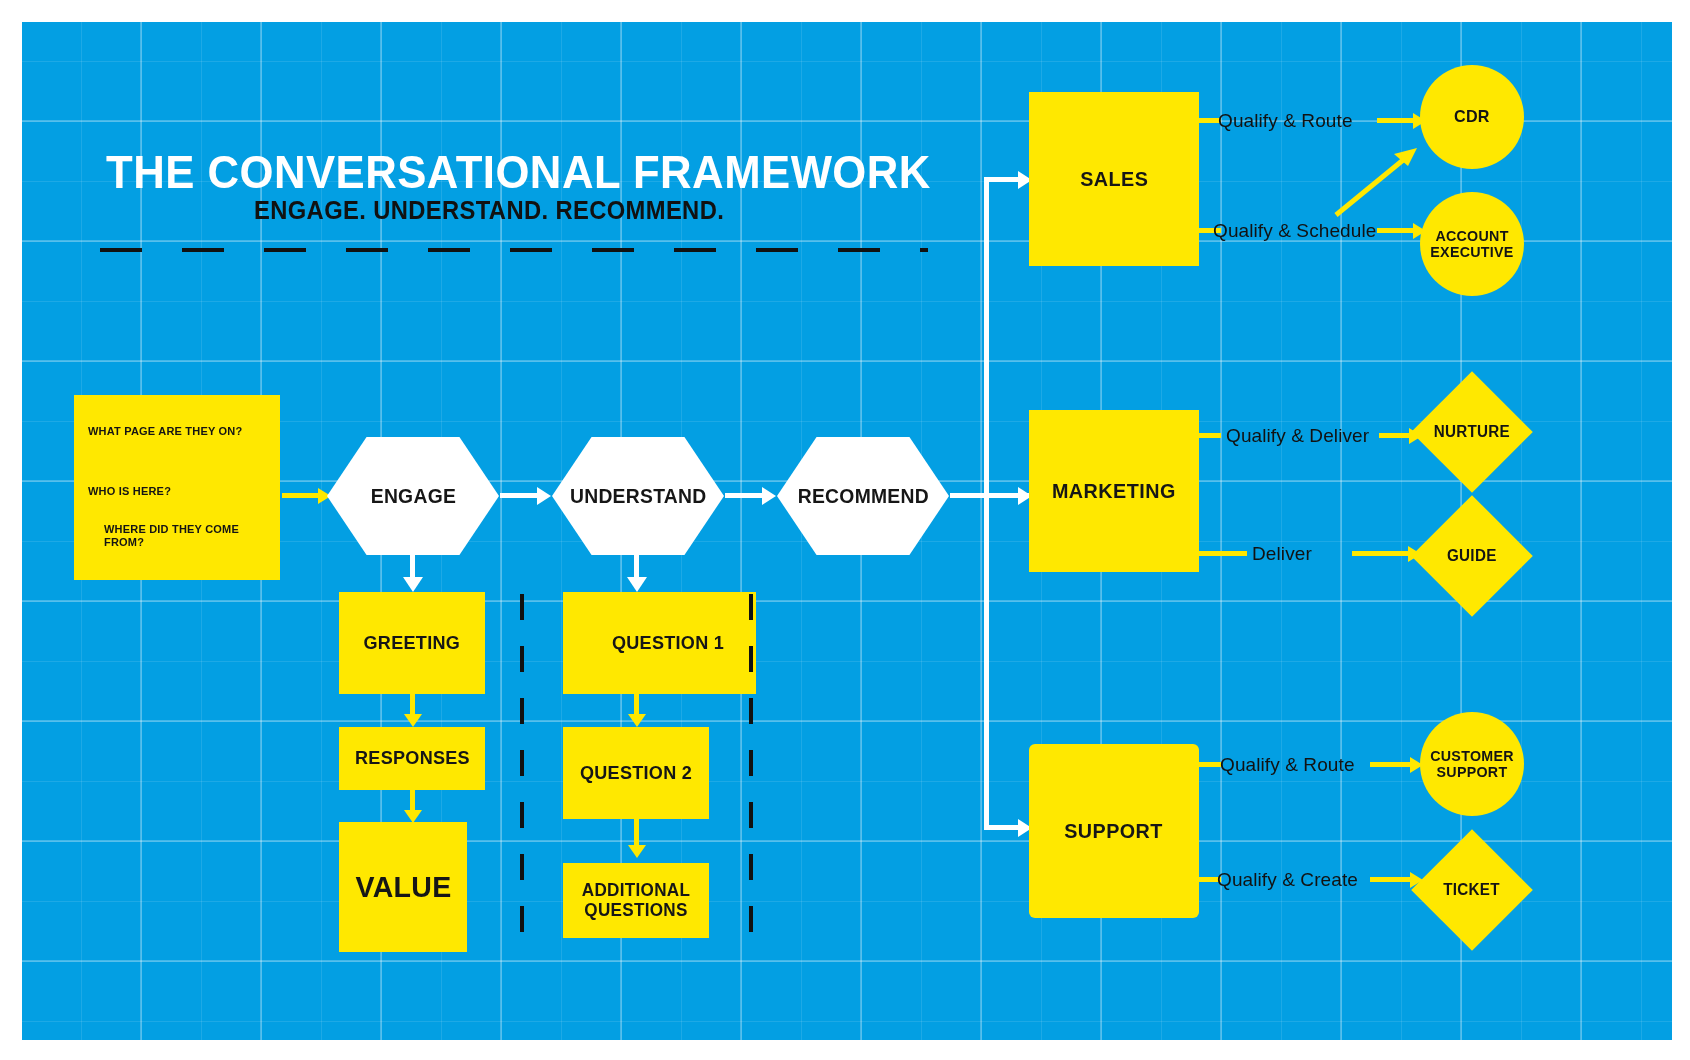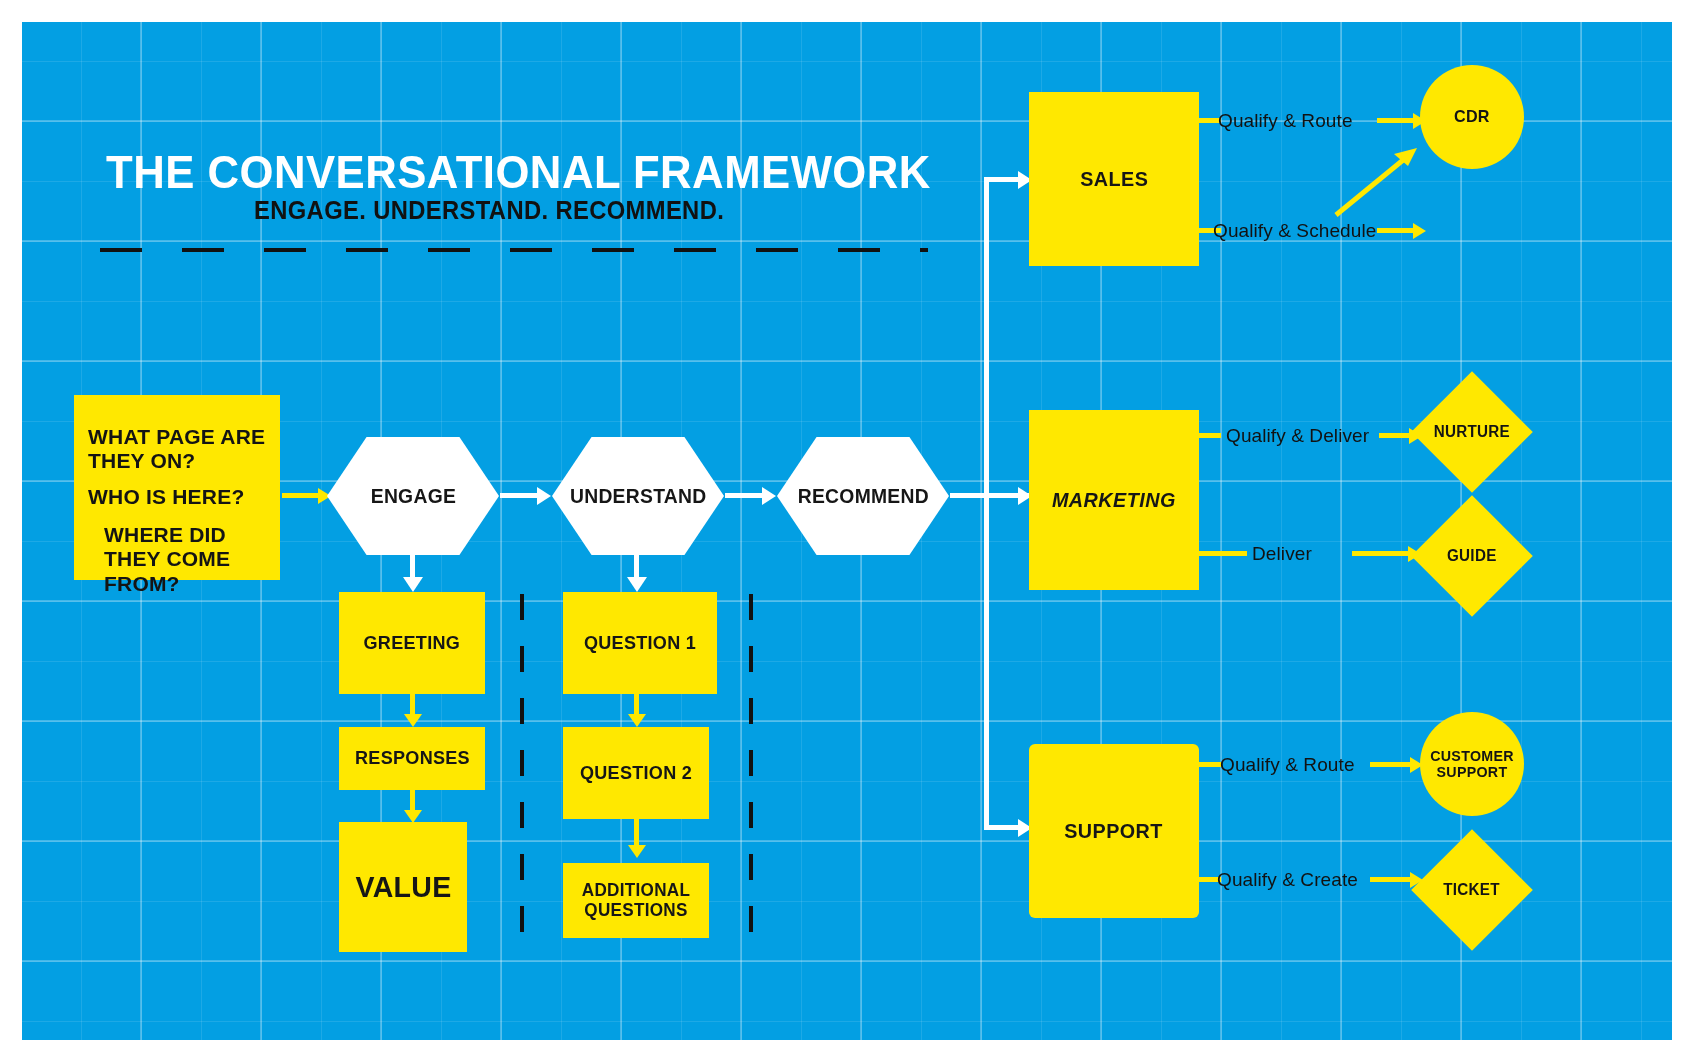--- a/index.html
+++ b/index.html
@@ -40,21 +40,21 @@
   }
   #title-rule{
     left:78px;top:226px;width:828px;height:4px;
     background-image:repeating-linear-gradient(to right,#111 0 42px, transparent 42px 82px);
   }
 
   
   #qcard{left:52px;top:373px;width:206px;height:185px;}
   #qcard .ql{
     position:absolute;left:14px;right:10px;
-    font-size:21px;font-weight:bold;color:#141414;
+    font-size:11px;font-weight:bold;color:#141414;
     line-height:1.16;letter-spacing:.2px;text-align:left;
   }
   #ql0{top:30px;} #ql1{top:90px;} #ql2{top:128px;margin-left:16px;}
 
   
   .hex{
     width:172px;height:118px;background:#ffffff;
     clip-path:polygon(23% 0%,77% 0%,100% 50%,77% 100%,23% 100%,0% 50%);
     display:flex;align-items:center;justify-content:center;
   }
@@ -71,21 +71,21 @@
   .sbox span{
     color:#161616;font-weight:bold;letter-spacing:.3px;
     text-align:center;line-height:1.08;transform:scaleX(.95);
   }
   #b-greeting{left:317px;top:570px;width:146px;height:102px;}
   #b-greeting span{font-size:19px;}
   #b-responses{left:317px;top:705px;width:146px;height:63px;}
   #b-responses span{font-size:19px;}
   #b-value{left:317px;top:800px;width:128px;height:130px;}
   #b-value span{font-size:30px;}
-  #b-q1{left:541px;top:570px;width:154px;height:102px;}
+  #b-q1{left:541px;top:570px;width:176px;height:102px;padding-left:17px;}
   #b-q1 span{font-size:19px;}
   #b-q2{left:541px;top:705px;width:146px;height:92px;}
   #b-q2 span{font-size:19px;}
   #b-addq{left:541px;top:841px;width:146px;height:75px;}
   #b-addq span{font-size:18px;}
 
   
   .vdash{
     width:4px;
     background-image:repeating-linear-gradient(to bottom,#111 0 26px, transparent 26px 52px);
@@ -93,21 +93,21 @@
   #vd0{left:498px;top:572px;height:350px;}
   #vd1{left:727px;top:572px;height:350px;}
 
   
   .chan{display:flex;align-items:center;justify-content:center;}
   .chan span{
     color:#161616;font-weight:bold;font-size:21px;letter-spacing:.5px;
     transform:scaleX(.94);white-space:nowrap;
   }
   #c-sales{left:1007px;top:70px;width:170px;height:174px;}
-  #c-marketing{left:1007px;top:388px;width:170px;height:180px;font-style:italic;}
+  #c-marketing{left:1007px;top:388px;width:170px;height:162px;}
   #c-support{left:1007px;top:722px;width:170px;height:174px;border-radius:6px;}
 
   
   .circ{border-radius:50%;display:flex;align-items:center;justify-content:center;}
   .circ span,.diam span{
     color:#141414;font-weight:bold;text-align:center;line-height:1.05;
     letter-spacing:.3px;transform:scaleX(.95);
   }
   #o-cdr{left:1398px;top:43px;width:104px;height:104px;}
   #o-cdr span{font-size:17px;}
@@ -293,20 +293,23 @@
     <div class="ytri" style="left:1388px;top:734.5px;"></div>
 
     <div class="yline" style="left:1177px;top:855px;width:22px;height:5px;"></div>
     <div class="abs elabel" id="el-qc">Qualify &amp; Create</div>
     <div class="yline" style="left:1348px;top:855px;width:42px;height:5px;"></div>
     <div class="ytri" style="left:1388px;top:849.5px;"></div>
 
     <div class="abs yellow circ" id="o-cdr">
       <span>CDR</span>
     </div>
+    <div class="abs yellow circ" id="o-ae">
+      <span>ACCOUNT EXECUTIVE</span>
+    </div>
     <div class="abs yellow diam" id="o-nurture">
       <span>NURTURE</span>
     </div>
     <div class="abs yellow diam" id="o-guide">
       <span>GUIDE</span>
     </div>
     <div class="abs yellow circ" id="o-cs">
       <span>CUSTOMER SUPPORT</span>
     </div>
     <div class="abs yellow diam" id="o-ticket">

